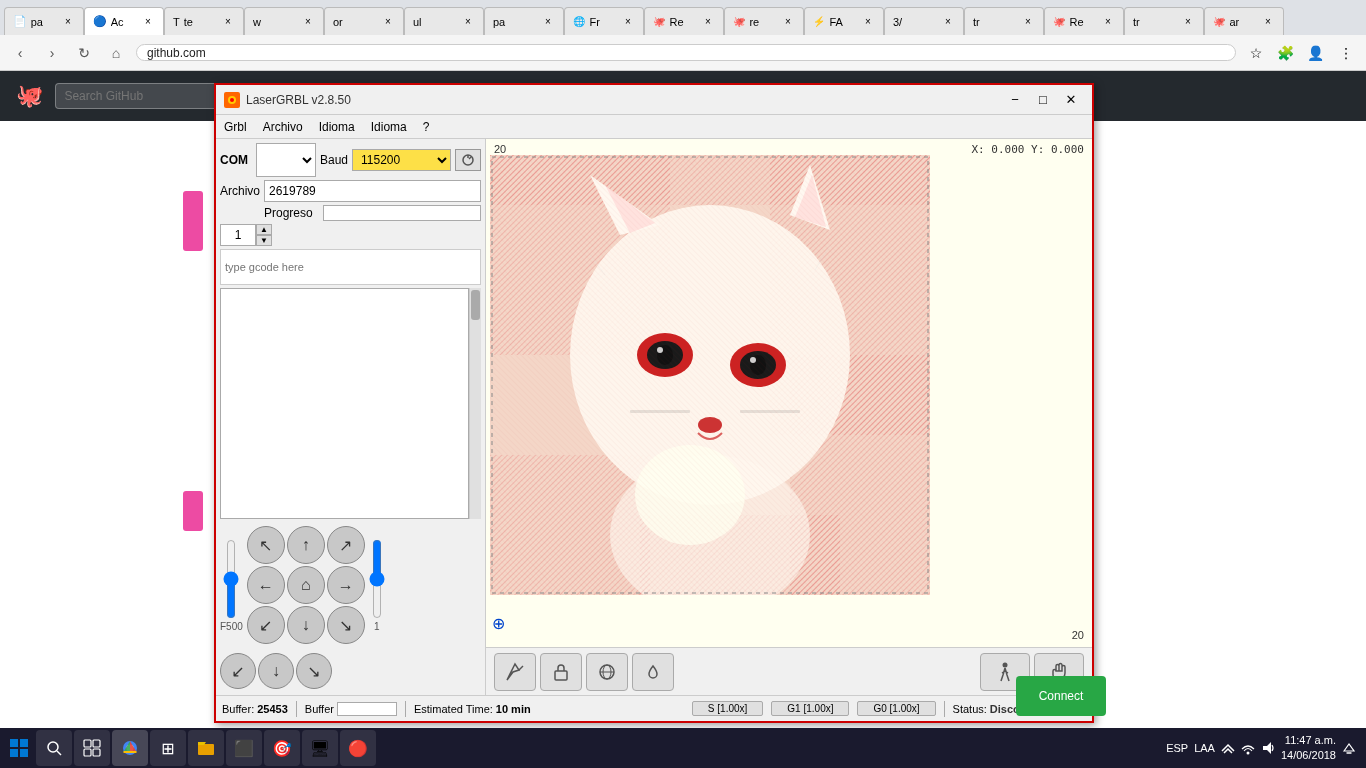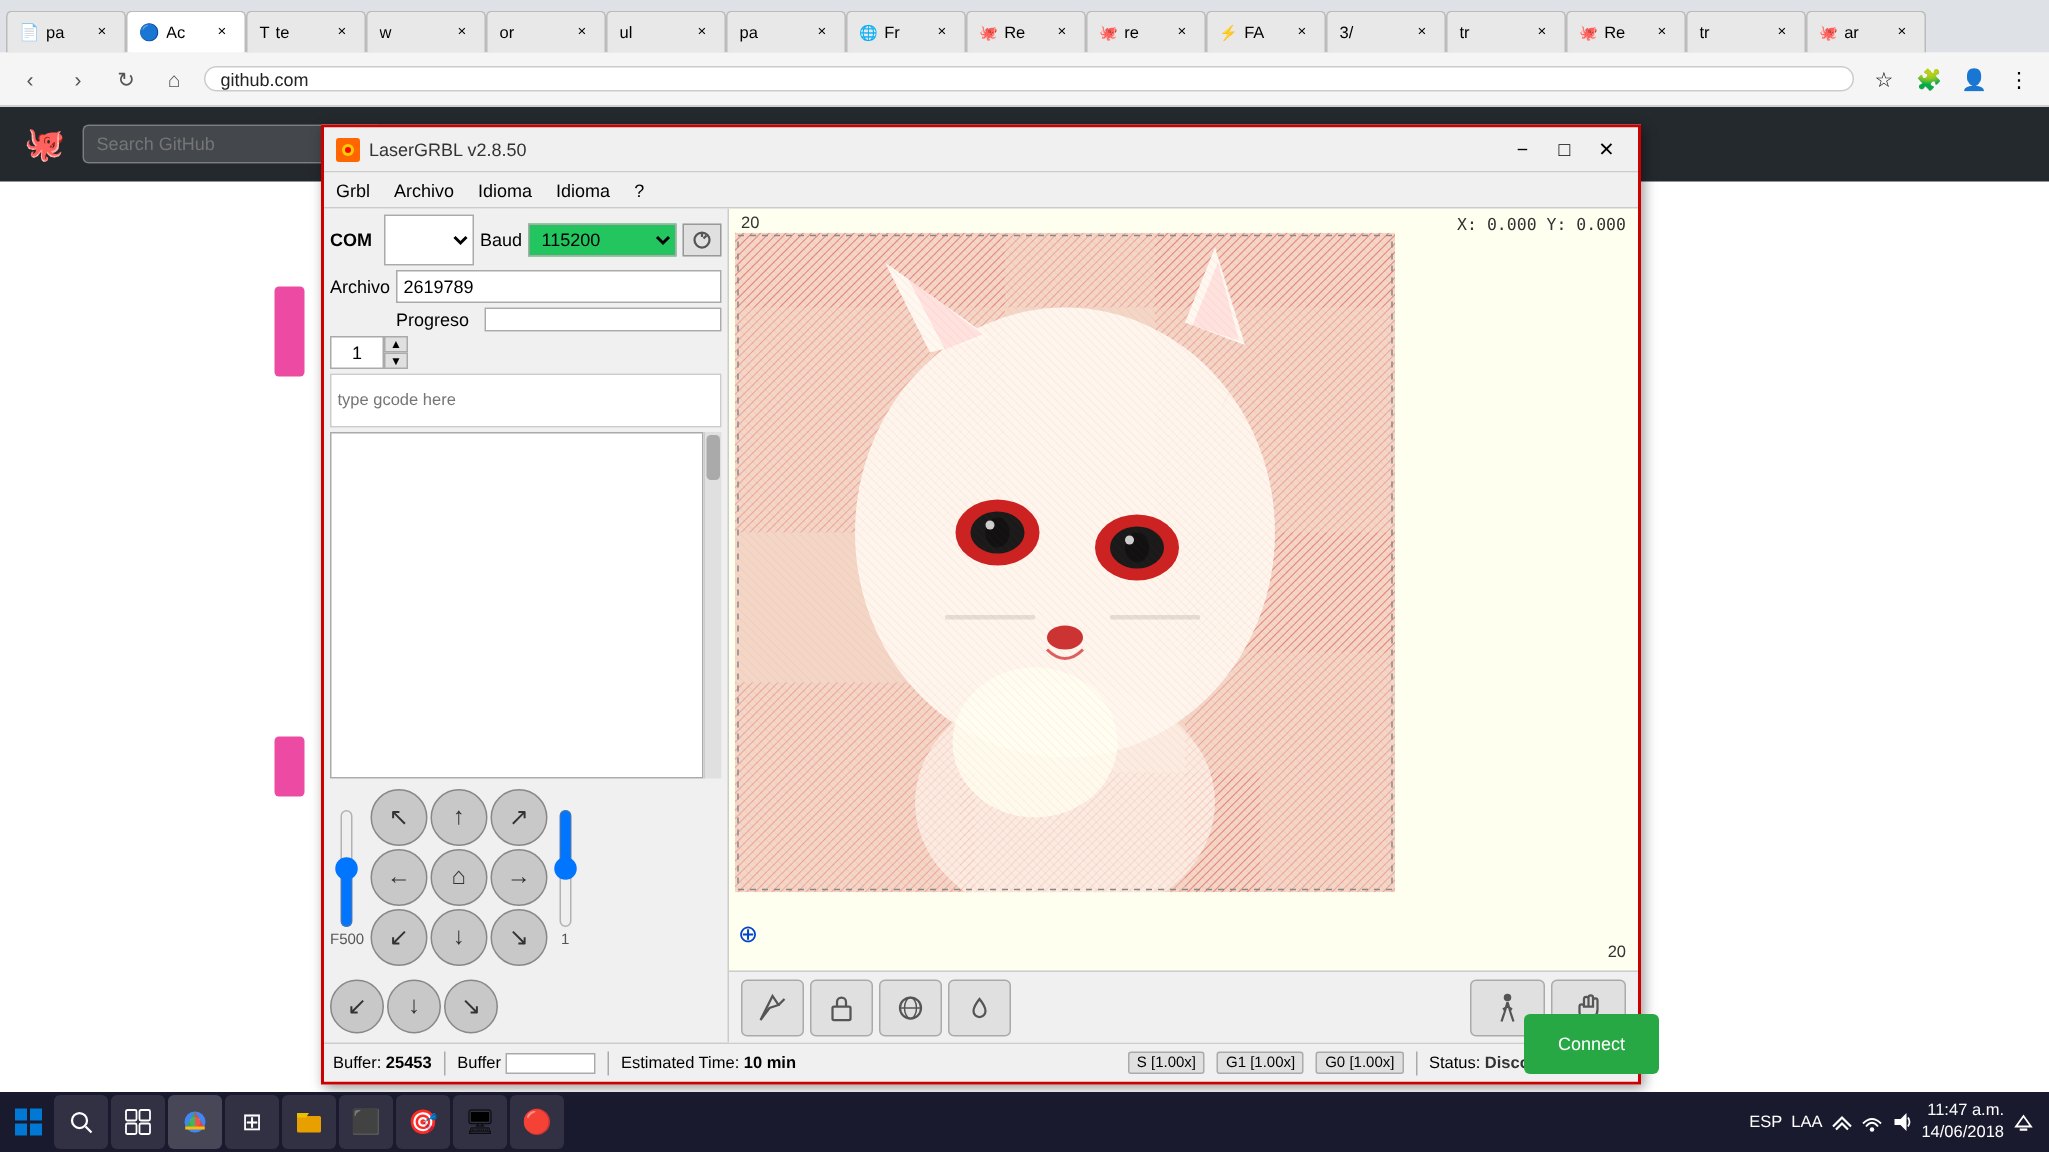--- a/index.html
+++ b/index.html
@@ -238,21 +238,21 @@
 
     .baud-label {
       font-size: 12px;
       font-weight: normal;
     }
 
     .baud-select {
       height: 22px;
       font-size: 12px;
       border: 1px solid #aaa;
-      background: #22c55e;
+      background: #fde047;
       padding: 0 4px;
       width: 100px;
     }
 
     .connect-btn {
       width: 26px;
       height: 22px;
       background: #e0e0e0;
       border: 1px solid #999;
       cursor: pointer;
@@ -502,21 +502,21 @@
     }
 
     .buffer-bar {
       width: 60px;
       height: 14px;
       border: 1px solid #aaa;
       background: #fff;
     }
 
     .status-badge {
-      padding: 1px 5px;
+      padding: 1px 15px;
       background: #e0e0e0;
       border: 1px solid #aaa;
       border-radius: 2px;
       font-size: 10px;
     }
 
     .status-disconnected {
       color: #333;
     }
 

